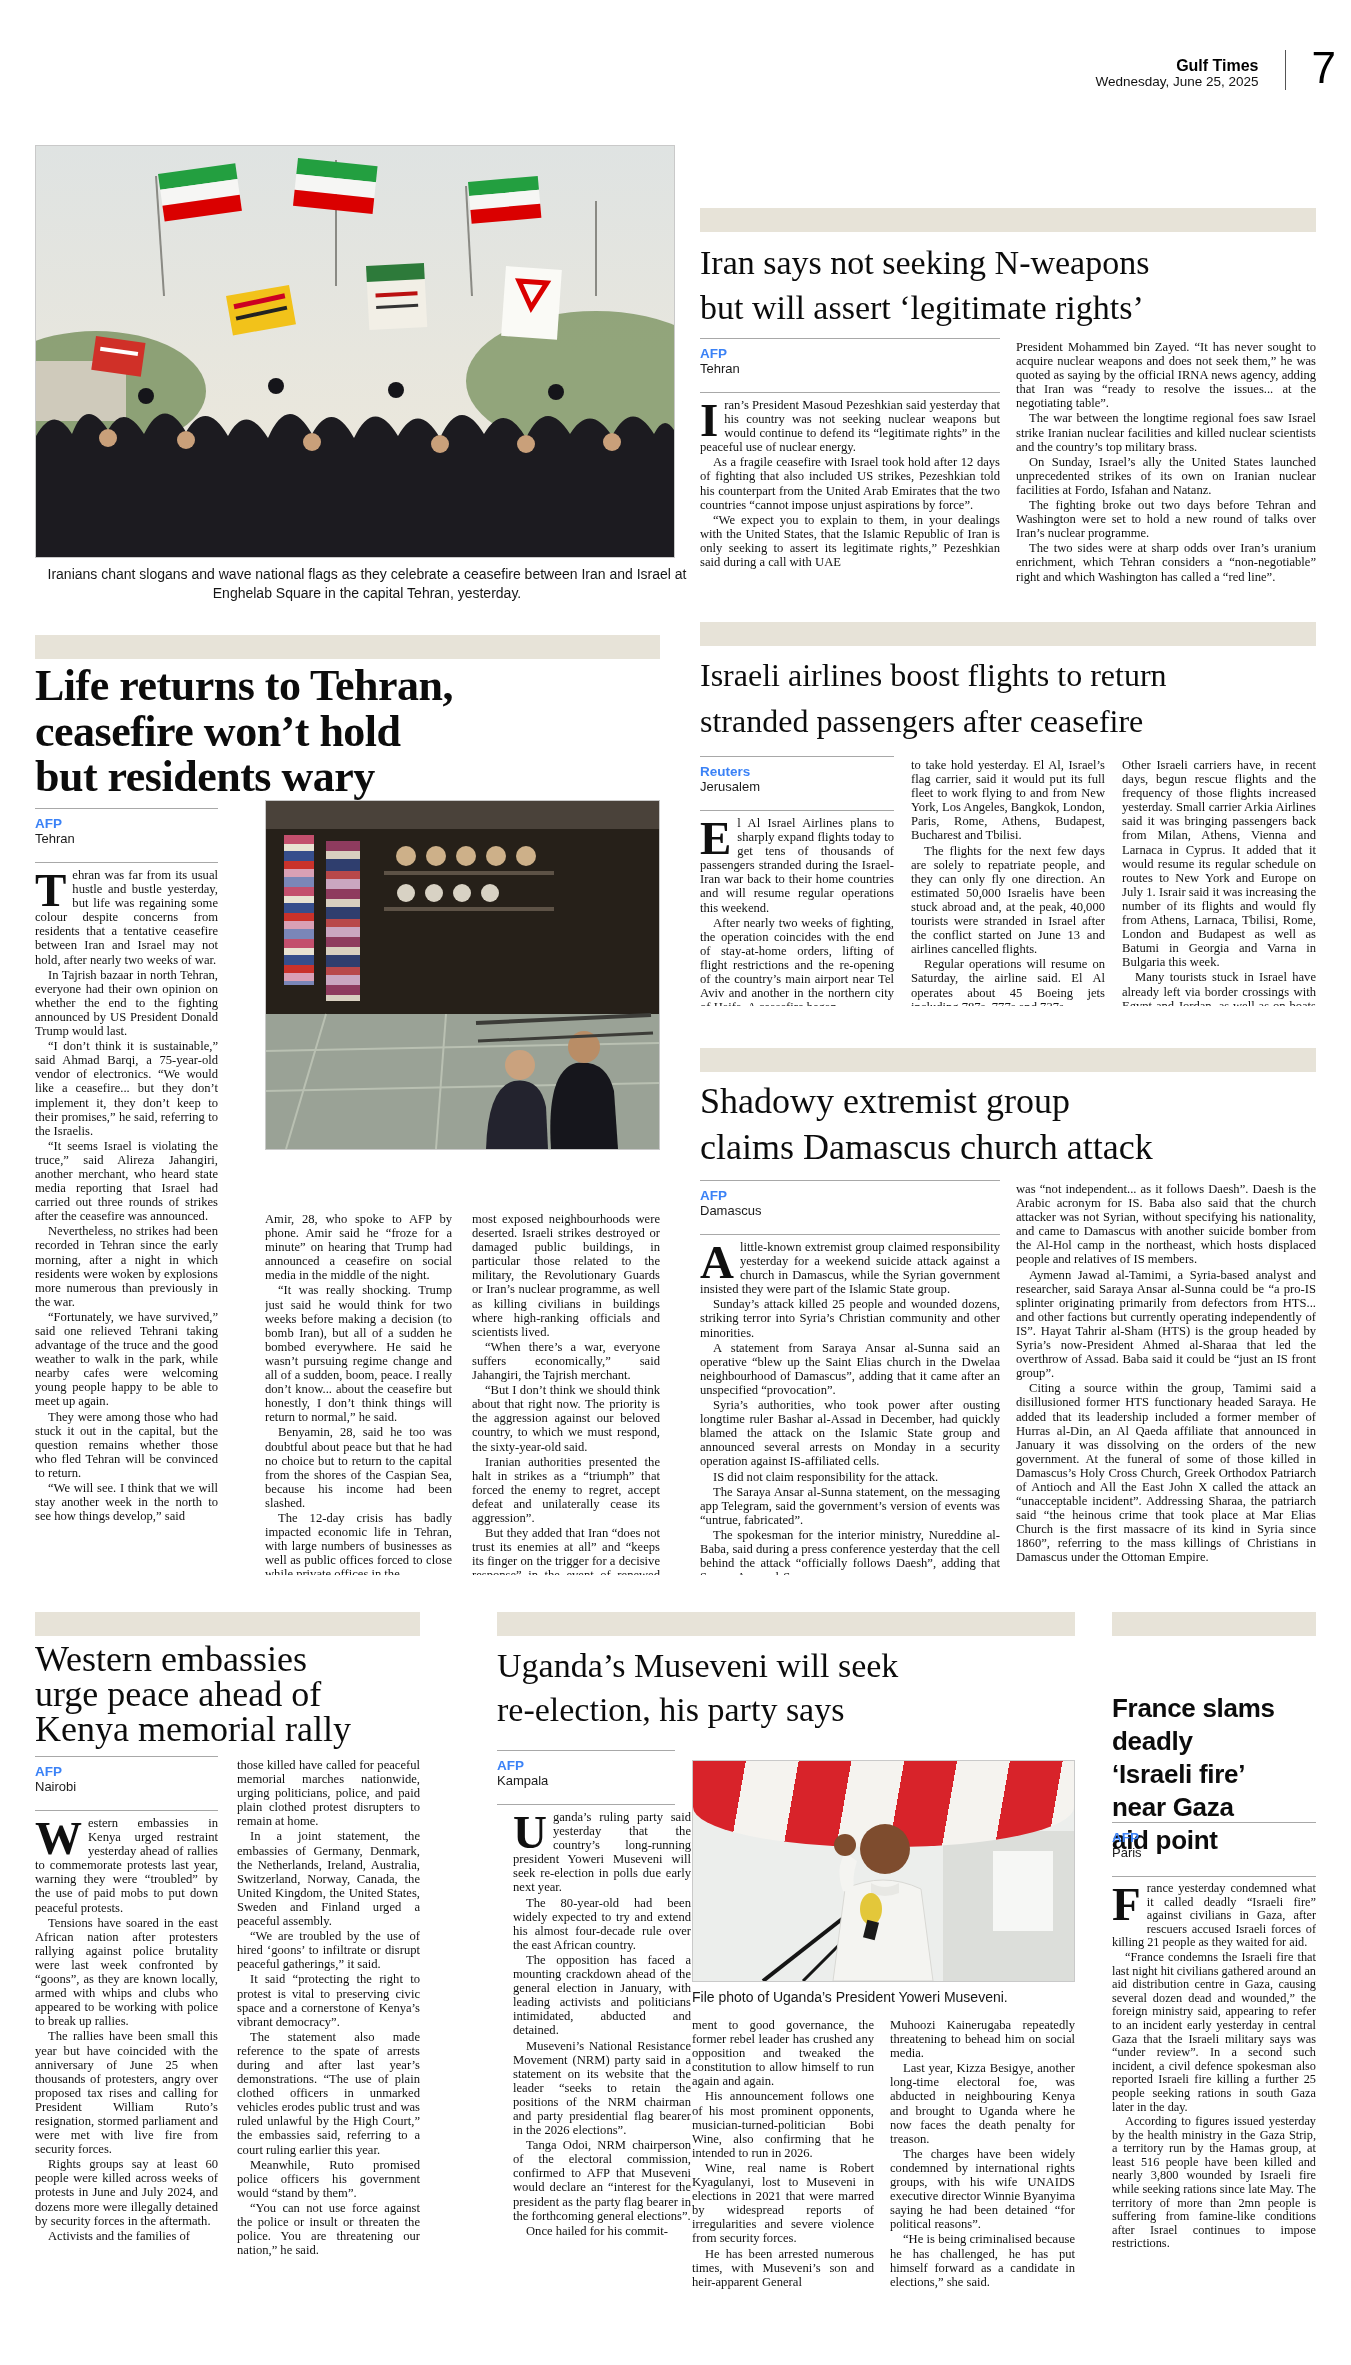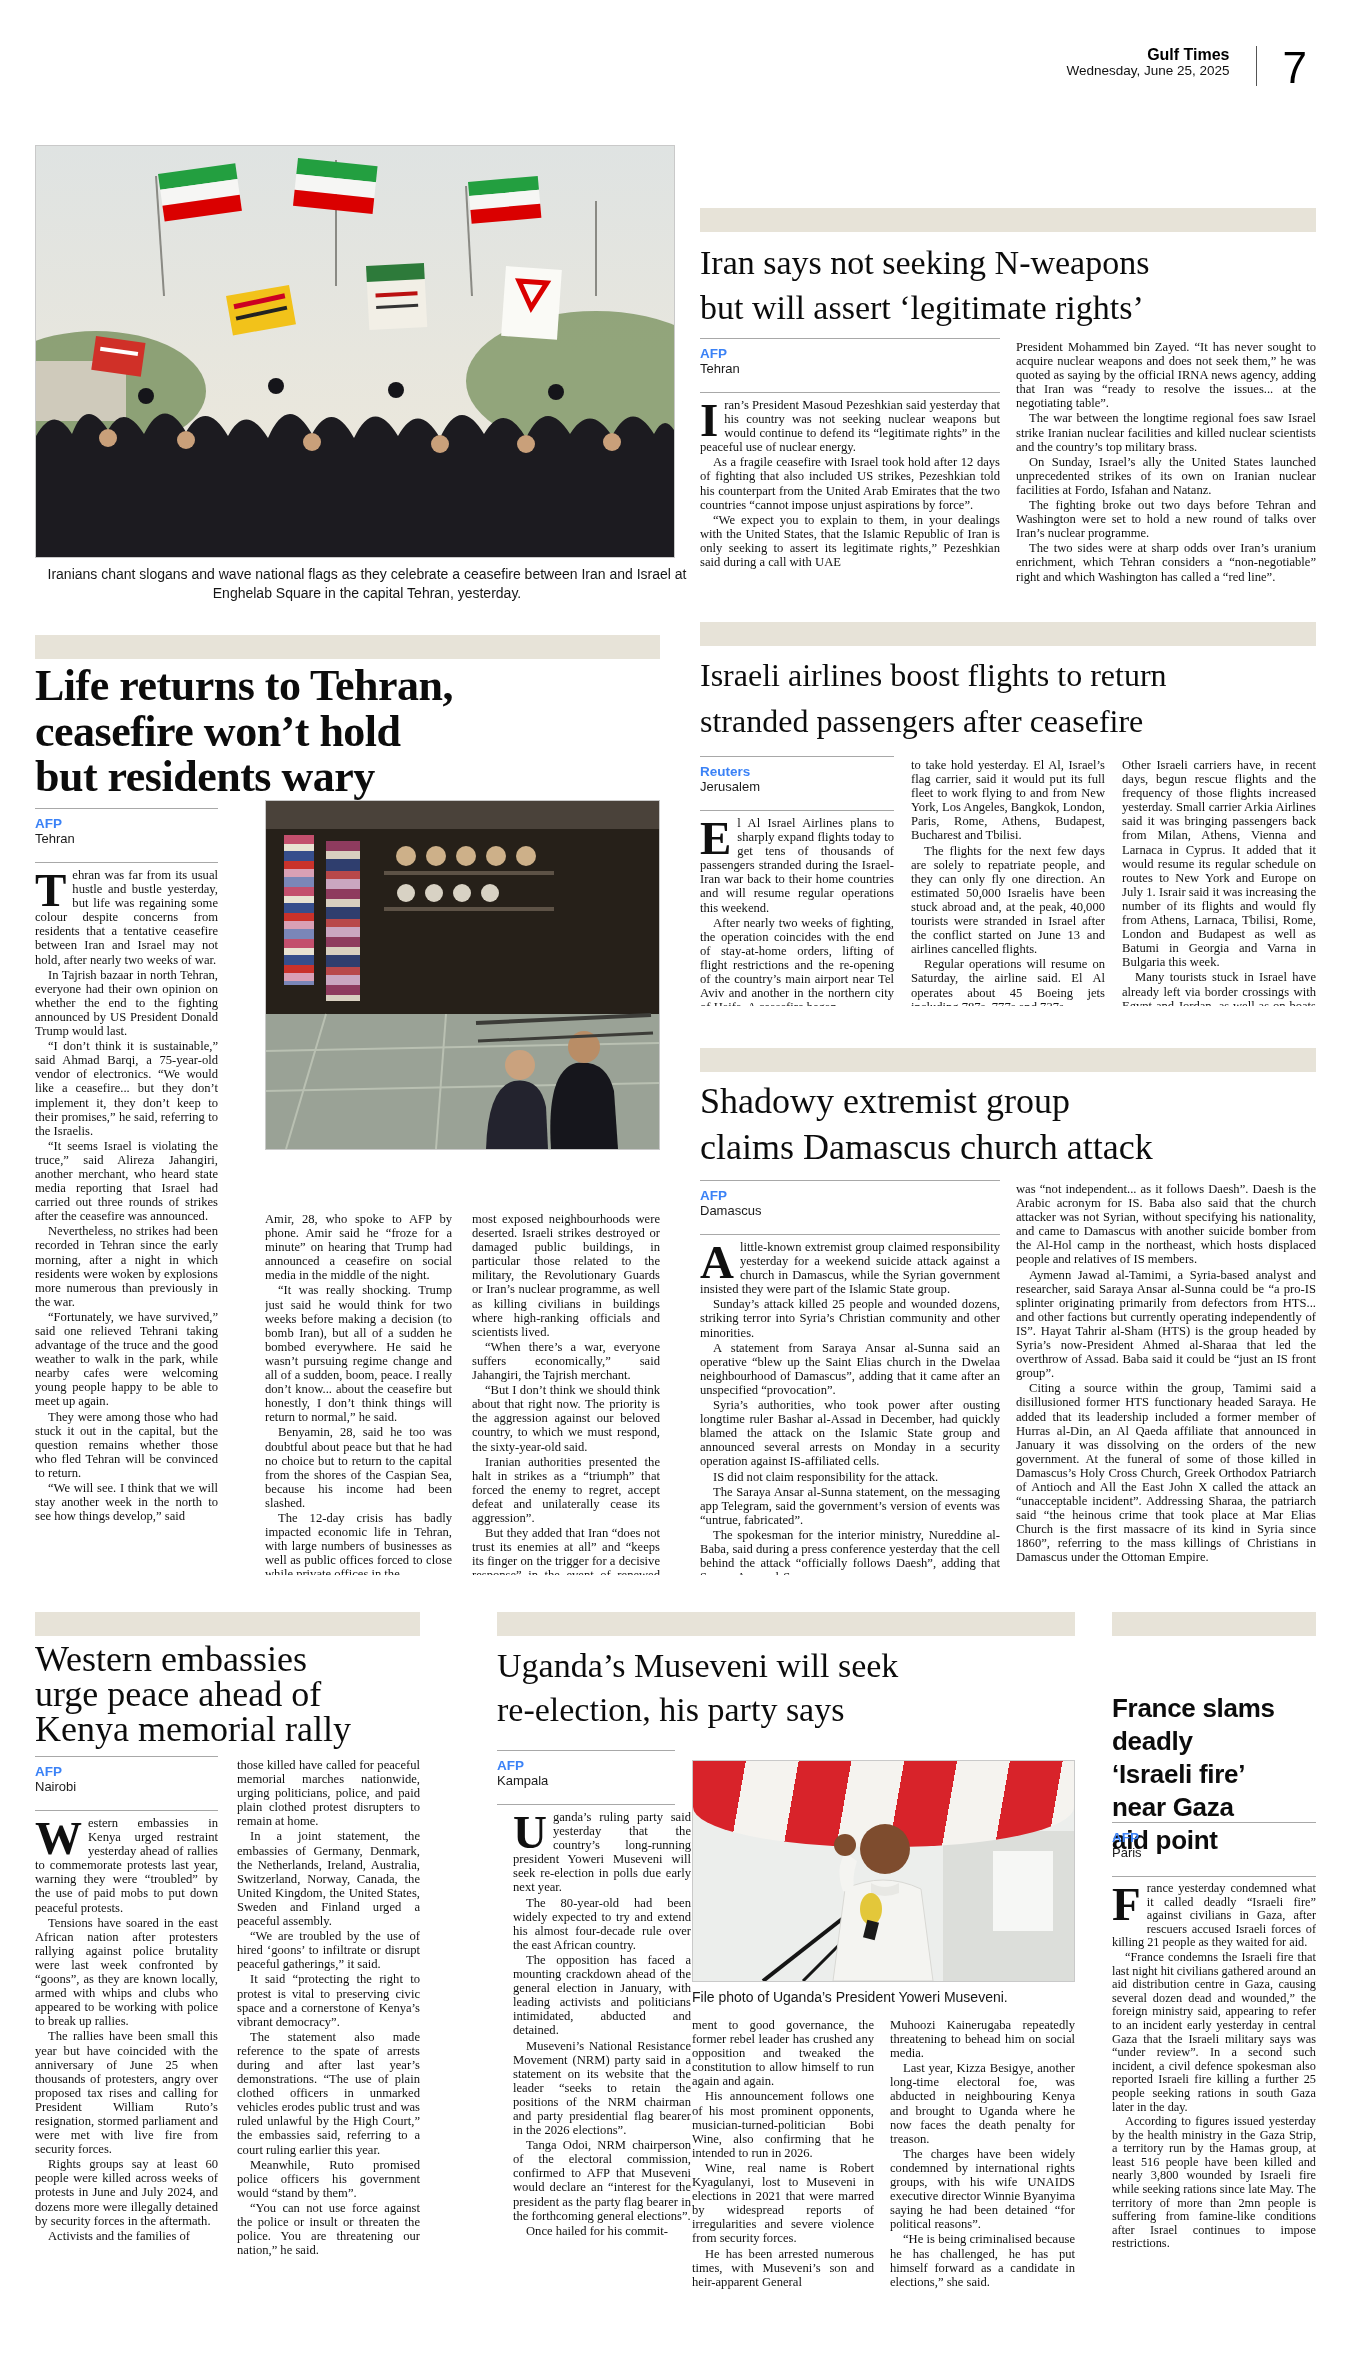--- a/index.html
+++ b/index.html
@@ -1,19 +1,19 @@
 <!DOCTYPE html>
 <html><head>
 <meta charset="utf-8">
 <style>
   html,body{margin:0;padding:0;background:#fff;}
   .page{position:relative;width:1351px;height:2365px;background:#fff;overflow:hidden;
         font-family:"Liberation Serif",serif;color:#111;}
   
-  .masthead{position:absolute;top:46px;right:44px;display:flex;align-items:flex-start;gap:26px;}
+  .masthead{position:absolute;top:46px;right:15px;display:flex;align-items:flex-end;gap:26px;}
   .mast-text{text-align:right;font-family:"Liberation Sans",sans-serif;}
   .mast-paper{font-weight:700;font-size:16px;line-height:17px;color:#000;}
   .mast-date{font-size:13.5px;line-height:16px;color:#111;}
   .mast-div{width:1px;height:40px;background:#555;}
   .mast-page{font-family:"Liberation Sans",sans-serif;font-size:44px;line-height:44px;color:#000;font-weight:400;}
   
   .banner{position:absolute;left:140px;top:128px;width:1181px;height:45px;background:#b6221f;
           display:flex;align-items:center;justify-content:flex-end;padding-right:10px;box-sizing:border-box;}
   .banner-title{color:#fff;font-family:"Liberation Sans",sans-serif;font-size:37px;letter-spacing:.5px;
                 transform:scaleY(1.04);white-space:nowrap;}

